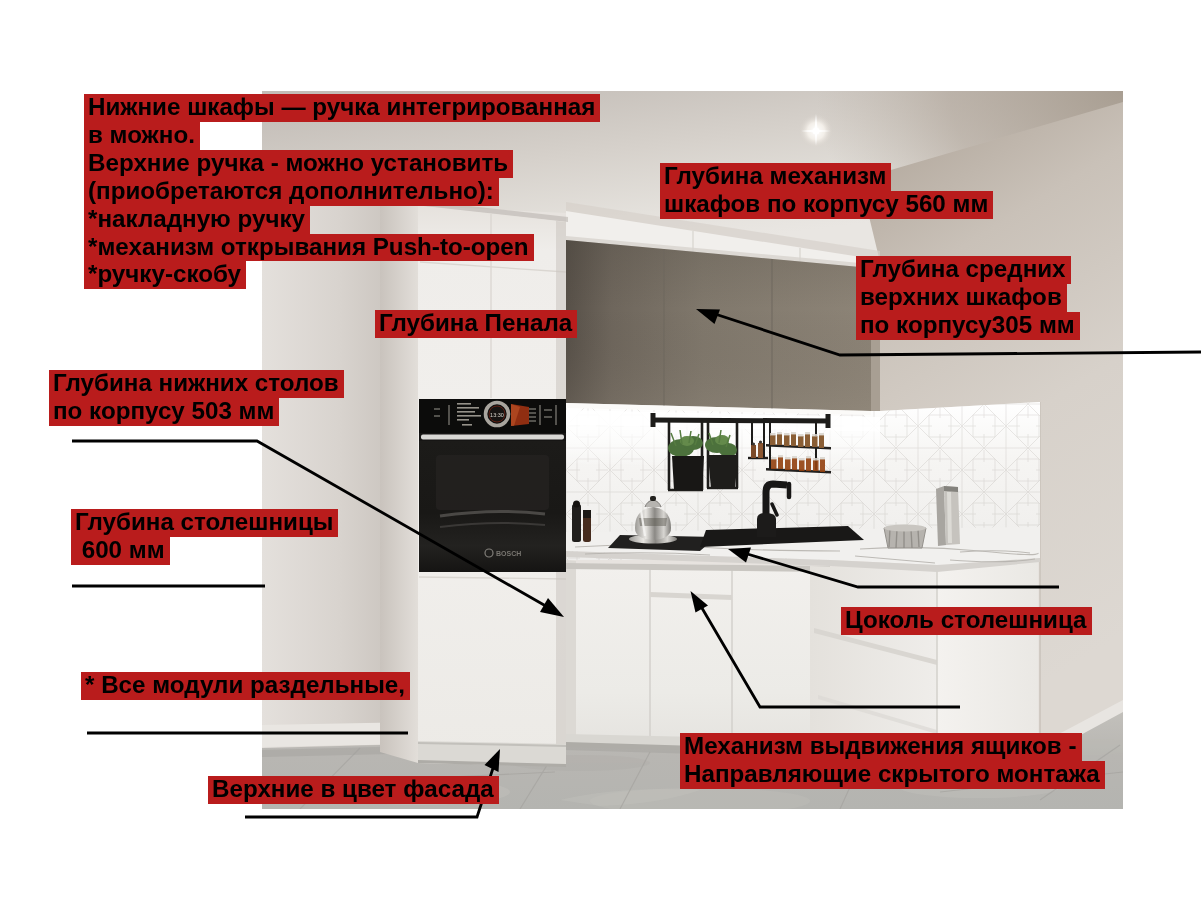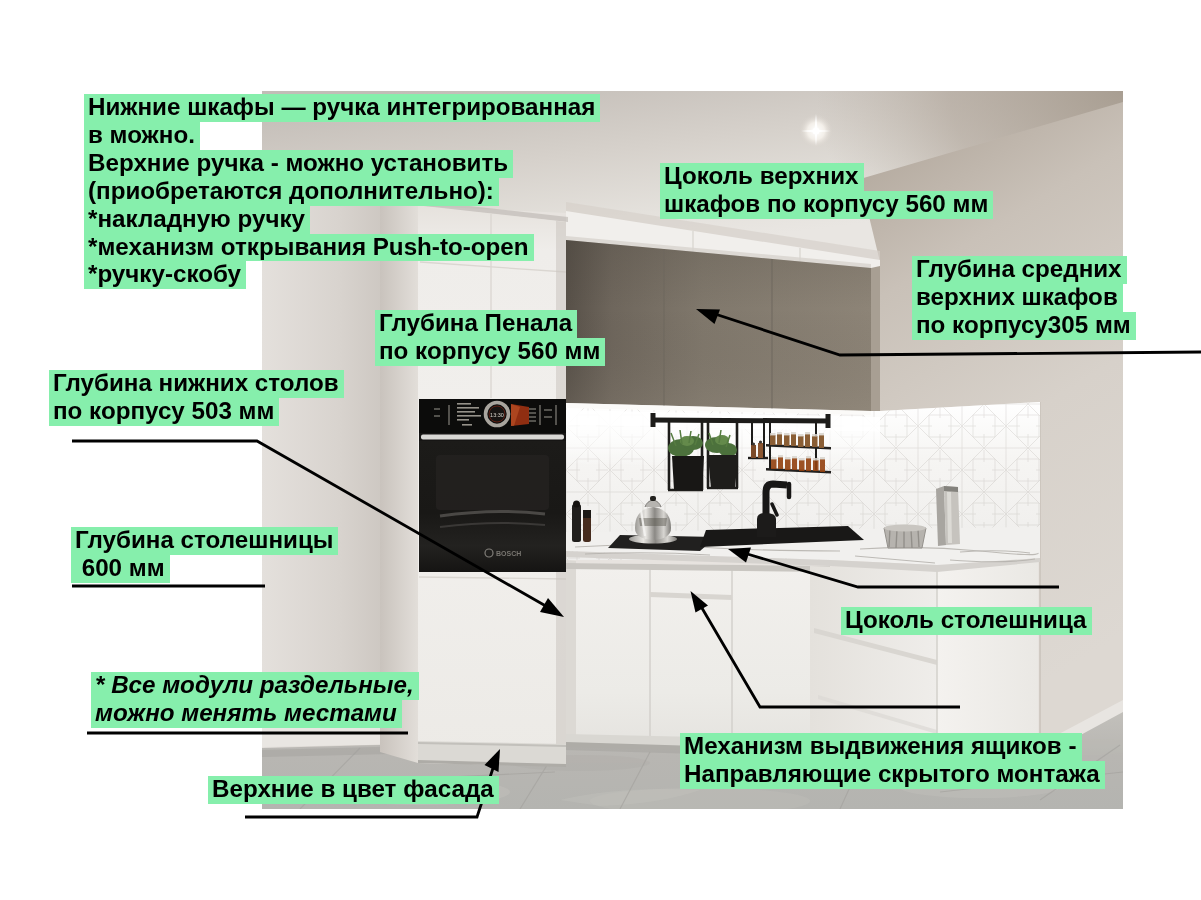--- a/index.html
+++ b/index.html
@@ -1,20 +1,20 @@
 <!DOCTYPE html>
 <html><head>
 <meta charset="utf-8">
 <style>
   html,body{margin:0;padding:0;background:#fff;}
   body{width:1201px;height:900px;position:relative;overflow:hidden;
        font-family:"Liberation Sans",sans-serif;}
   .lab{position:absolute;font-weight:bold;font-size:24.2px;line-height:26.9px;
        color:#000;white-space:nowrap;}
-  .lab span{background:#86efac;padding:0 5px 1px 4px;display:inline-block;}
+  .lab span{background:#b91c1c;padding:0 5px 1px 4px;display:inline-block;}
 </style>
 </head>
 <body>
 
 <svg width="1201" height="900" viewBox="0 0 1201 900" style="position:absolute;left:0;top:0">
 <defs>
   <clipPath id="photo">
         <rect x="262" y="91" width="861" height="718"></rect>
       </clipPath>
   <linearGradient id="ceilG" x1="0" y1="0.1" x2="0.5" y2="0.9">
@@ -449,37 +449,37 @@
 </svg>
 
 <div class="lab" style="left:84px;top:94px"><span>Нижние шкафы — ручка интегрированная</span><br>
 <span>в можно.</span><br>
 <span>Верхние ручка - можно установить</span><br>
 <span>(приобретаются дополнительно):</span><br>
 <span>*накладную ручку</span><br>
 <span>*механизм открывания Push-to-open</span><br>
 <span>*ручку-скобу</span></div>
 
-<div class="lab" style="left:660px;top:163px"><span>Цоколь верхних</span><br>
+<div class="lab" style="left:660px;top:163px"><span>Глубина механизм</span><br>
 <span>шкафов по корпусу 560 мм</span></div>
 
-<div class="lab" style="left:912px;top:256px"><span>Глубина средних</span><br>
+<div class="lab" style="left:856px;top:256px"><span>Глубина средних</span><br>
 <span>верхних шкафов</span><br>
 <span>по корпусу305 мм</span></div>
 
 <div class="lab" style="left:375px;top:310px"><span>Глубина Пенала</span><br>
-<span>по корпусу 560 мм</span></div>
+</div>
 
 <div class="lab" style="left:49px;top:370px"><span>Глубина нижних столов</span><br>
 <span>по корпусу 503 мм</span></div>
 
-<div class="lab" style="left:71px;top:527px"><span>Глубина столешницы</span><br>
+<div class="lab" style="left:71px;top:509px"><span>Глубина столешницы</span><br>
 <span>&nbsp;600 мм</span></div>
 
-<div class="lab" style="left:91px;top:672px;font-style:italic"><span>* Все модули раздельные,</span><br>
-<span>можно менять местами</span></div>
+<div class="lab" style="left:81px;top:672px;"><span>* Все модули раздельные,</span><br>
+</div>
 
 <div class="lab" style="left:208px;top:776px"><span>Верхние в цвет фасада</span></div>
 
 <div class="lab" style="left:841px;top:607px"><span>Цоколь столешница</span></div>
 
 <div class="lab" style="left:680px;top:733px"><span>Механизм выдвижения ящиков -</span><br>
 <span>Направляющие скрытого монтажа</span></div>
 
 </body></html>

